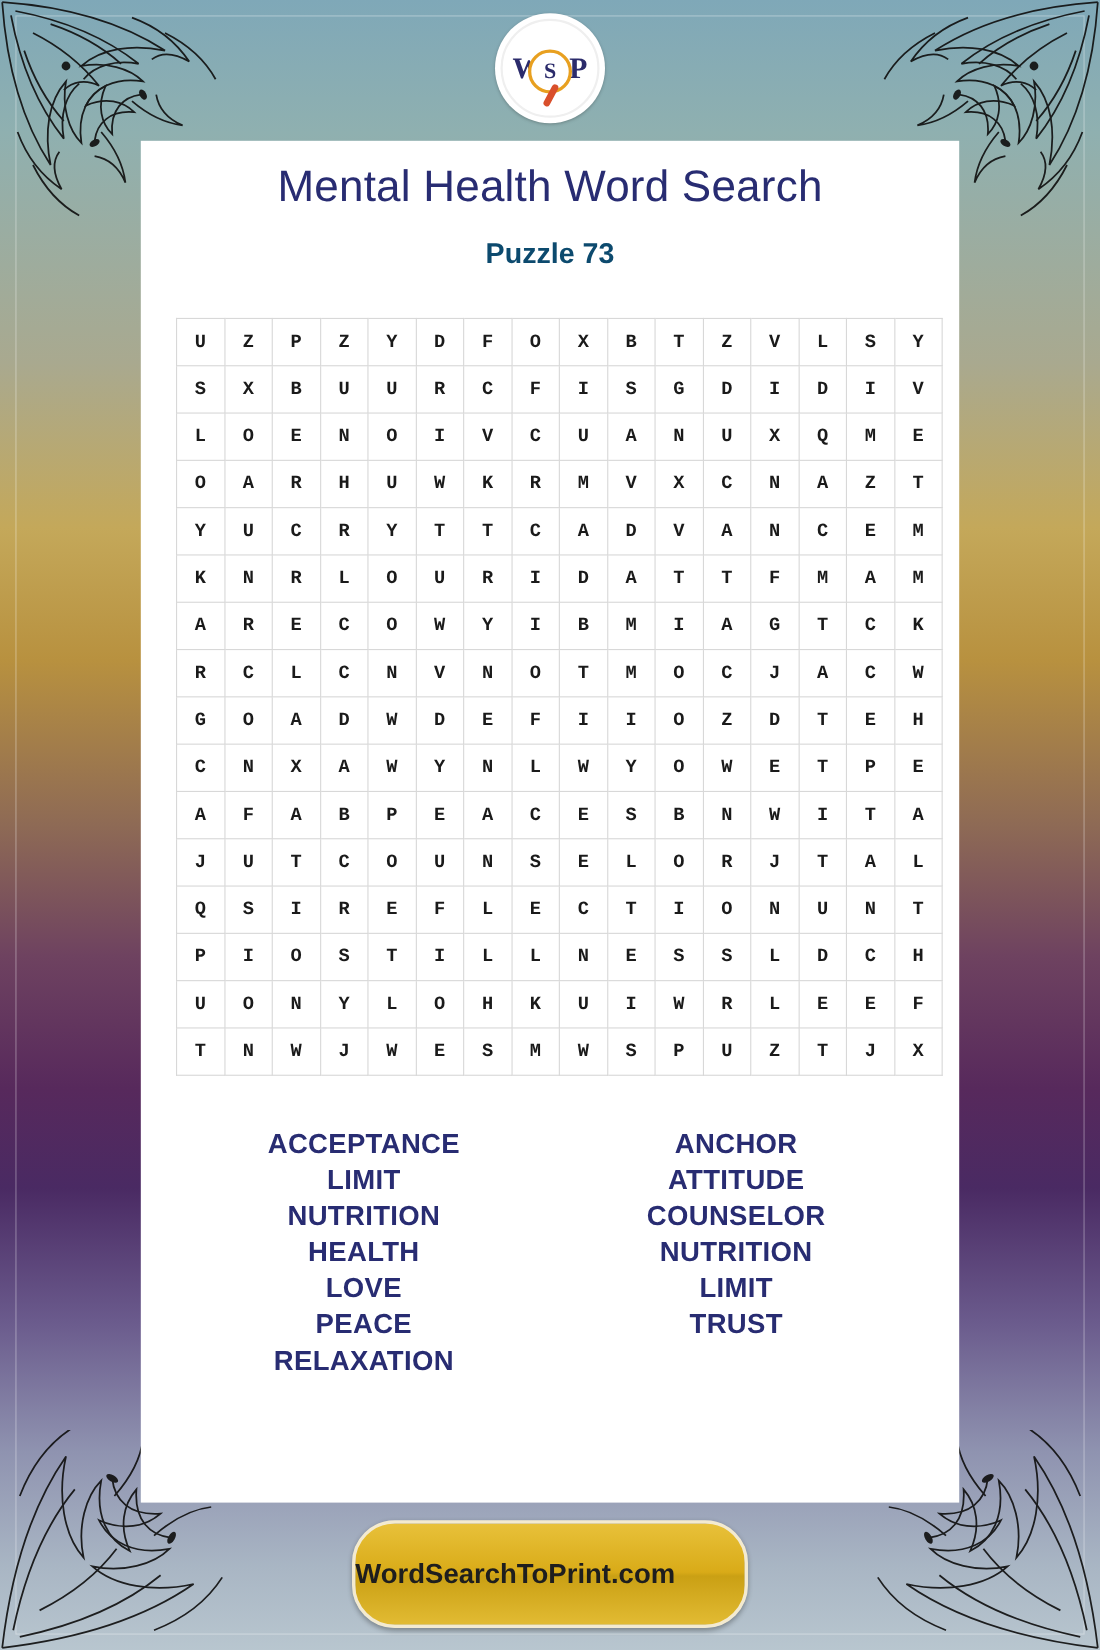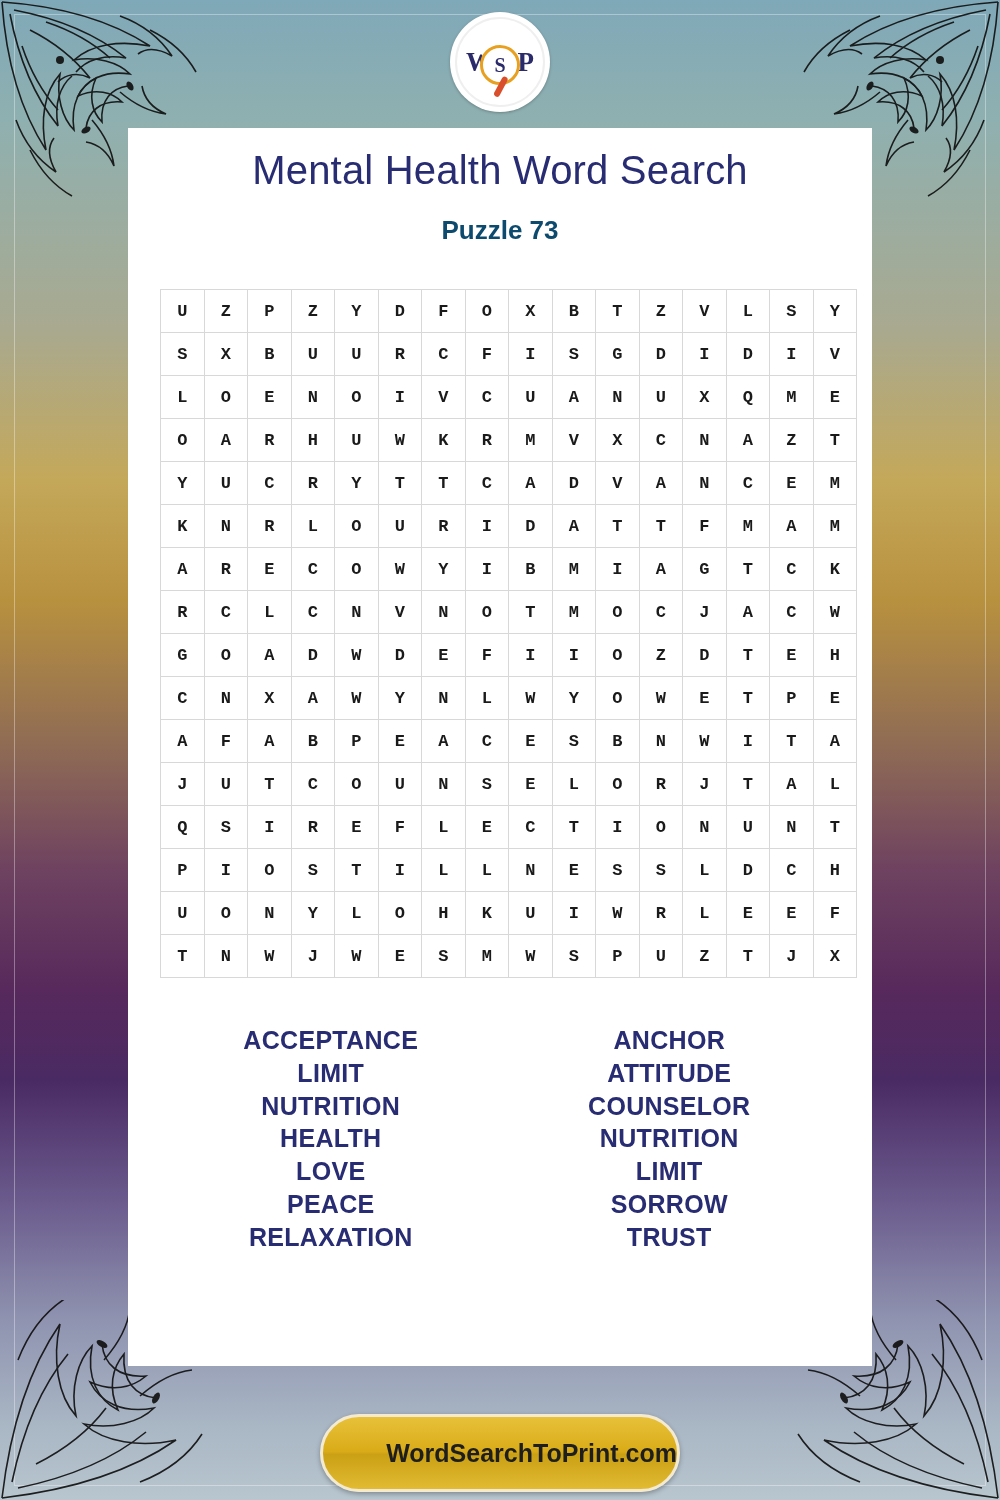--- a/index.html
+++ b/index.html
@@ -181,30 +181,30 @@
     font-size: 25px;
     font-weight: bold;
     line-height: 1.31;
     letter-spacing: 0.3px;
   }
 
   
   #footer-button {
     position: absolute;
     left: 50%;
-    bottom: 8px;
+    bottom: 20px;
     transform: translateX(-50%);
     width: 360px;
-    height: 78px;
+    height: 98px;
     border-radius: 39px;
     background: linear-gradient(to bottom, #e8c13a 0%, #d9ab18 48%, #caa014 52%, #e2bb33 100%);
     border: 3px solid #f3ead0;
     display: flex;
     align-items: center;
-    justify-content: flex-end;
+    justify-content: flex-start;
     box-shadow: 0 2px 5px rgba(0,0,0,0.3);
     z-index: 6;
     box-sizing: border-box;
   }
   #footer-button span {
     color: #1e1e1e;
     font-size: 25px;
     font-weight: bold;
   }
 </style>
@@ -624,21 +624,20 @@
           <div class="word">LOVE</div>
           <div class="word">PEACE</div>
           <div class="word">RELAXATION</div>
         </div>
       <div class="word-col" id="word-col-right">
           <div class="word">ANCHOR</div>
           <div class="word">ATTITUDE</div>
           <div class="word">COUNSELOR</div>
           <div class="word">NUTRITION</div>
           <div class="word">LIMIT</div>
-          <div class="word">SORROW</div>
           <div class="word">TRUST</div>
         </div>
     </div>
   </div>
 
   <div id="footer-button">
     <span>WordSearchToPrint.com</span>
   </div>
 
 </div>

